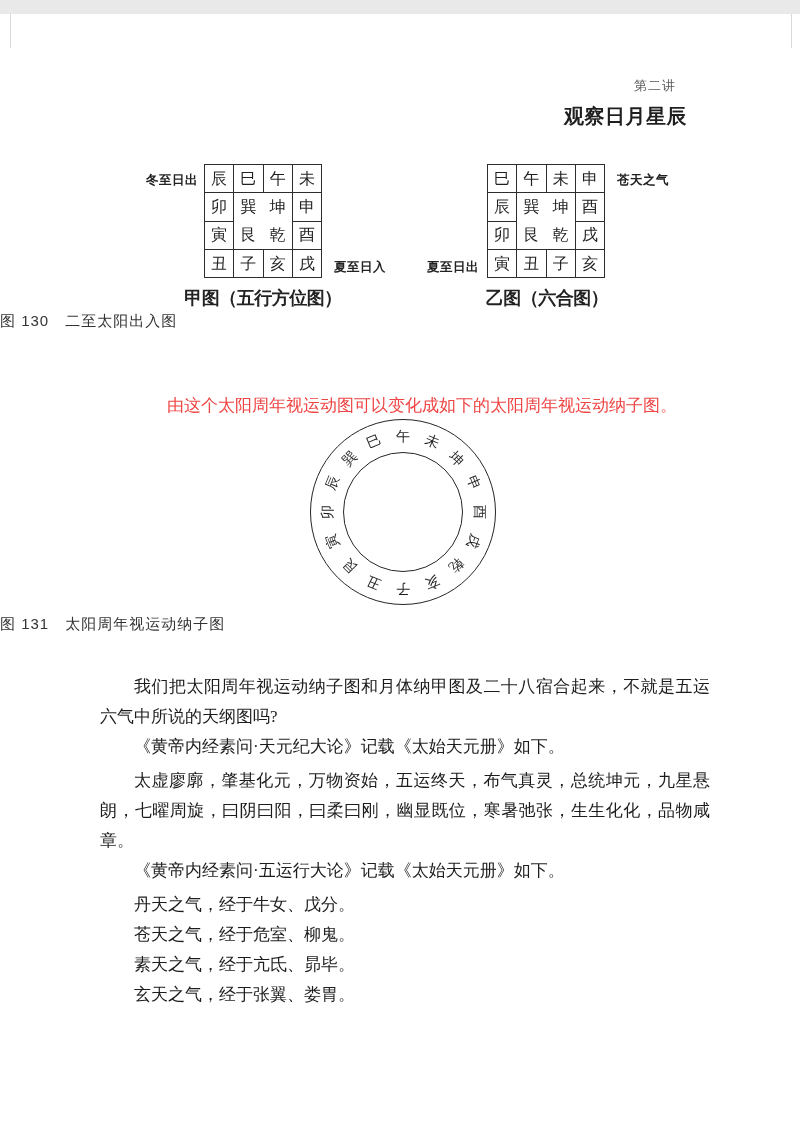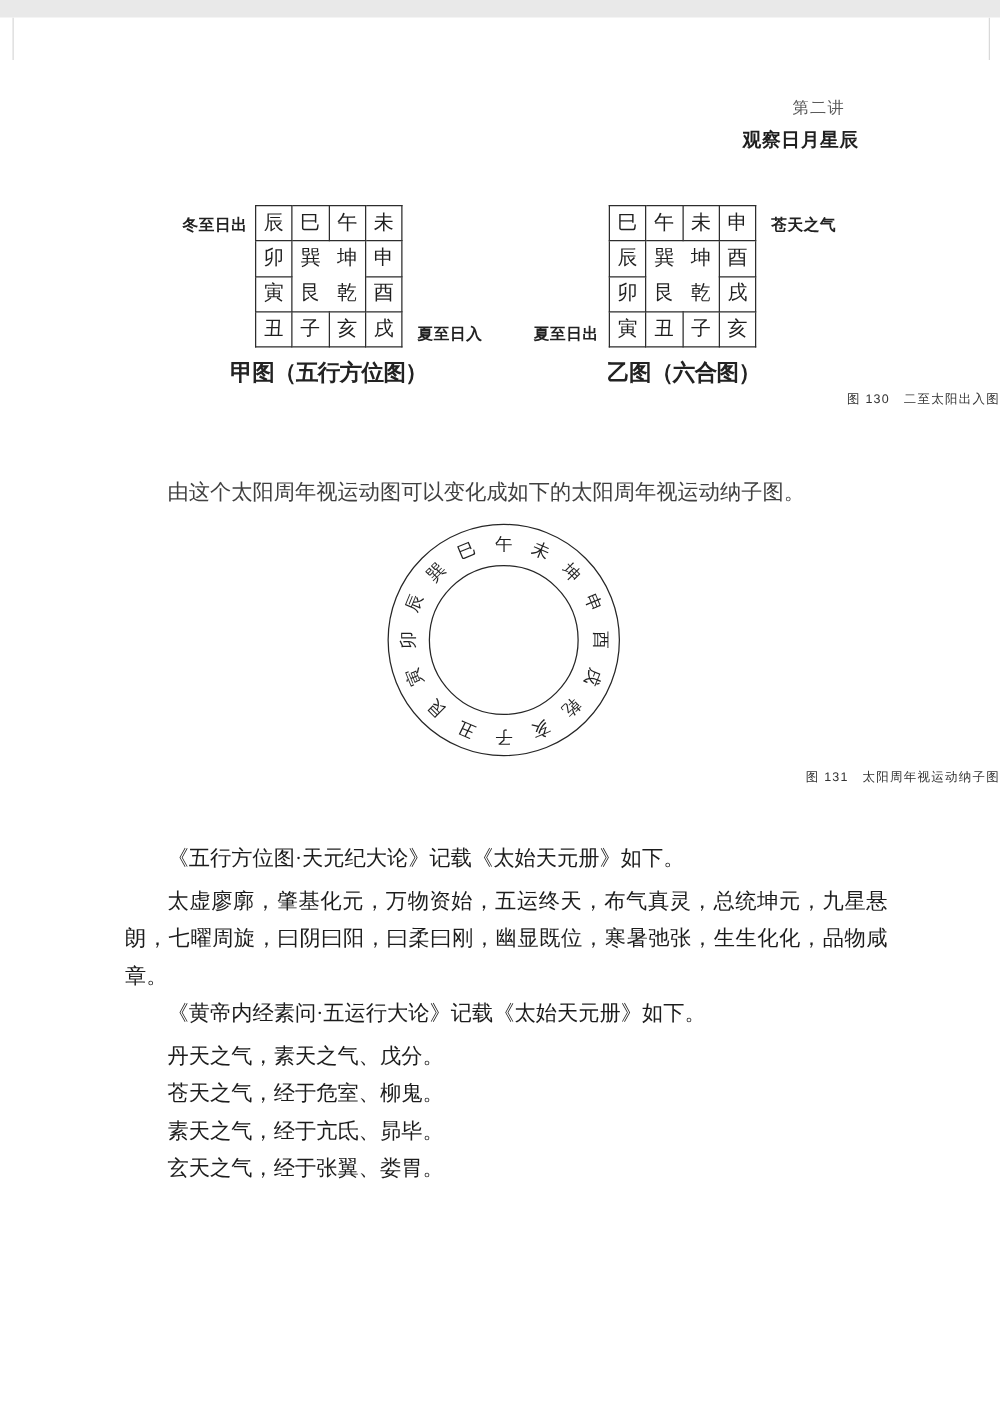--- a/index.html
+++ b/index.html
@@ -20,21 +20,21 @@
 
   
   .head-chapter{
     position:absolute;top:63px;right:124px;
     font-family:"Liberation Sans","DejaVu Sans",sans-serif;
     font-size:13px;color:#5a5a5a;letter-spacing:1px;
   }
   .head-section{
     position:absolute;top:89px;right:113px;
     font-family:"Liberation Sans","DejaVu Sans",sans-serif;
-    font-size:15px;font-weight:bold;color:#1f1f1f;letter-spacing:0.5px;
+    font-size:20px;font-weight:bold;color:#1f1f1f;letter-spacing:0.5px;
   }
 
   
   .fig130{position:absolute;left:0;top:150px;width:800px;height:145px;}
   .gridwrap{position:absolute;top:0;}
   .gridwrap.a{left:204px;}
   .gridwrap.b{left:487px;}
   table.fwgrid{border-collapse:collapse;}
   table.fwgrid td{
     width:28px;height:27px;padding:0;
@@ -56,30 +56,30 @@
   .side-label{
     position:absolute;font-size:12.5px;font-weight:bold;color:#222;
     white-space:nowrap;letter-spacing:0.5px;
   }
   .lbl-a-left{left:140px;top:8px;width:58px;text-align:right;}
   .lbl-a-right{left:334px;top:95px;text-align:center;}
   .lbl-b-left{left:421px;top:95px;width:58px;text-align:right;}
   .lbl-b-right{left:617px;top:8px;}
 
   .fig-caption{
-    position:absolute;left:0;width:800px;text-align:right;
+    position:absolute;left:0;width:800px;text-align:left;
     font-family:"Liberation Sans","DejaVu Sans",sans-serif;
-    font-size:10px;color:#333;letter-spacing:1px;
+    font-size:15px;color:#333;letter-spacing:1px;
   }
   .fig-caption.c130{top:298px;}
   .fig-caption.c131{top:601px;}
 
   .intro{
-    position:absolute;left:100px;top:348px;width:610px;
-    font-size:17px;line-height:30px;text-indent:2em;color:#404040;
+    position:absolute;left:100px;top:360px;width:610px;
+    font-size:17px;line-height:30px;text-indent:2em;color:#ef4444;text-align:center;
   }
 
   
   .ring{
     position:absolute;left:310px;top:405px;width:186px;height:186px;
     border:1.4px solid #262626;border-radius:50%;box-sizing:border-box;
   }
   .ring-inner{
     position:absolute;left:50%;top:50%;width:120px;height:120px;
     margin-left:-60px;margin-top:-60px;
@@ -214,25 +214,26 @@
       <span class="ring-char" style="left: 22.2471px; top: 120.893px; transform: translate(-50%, -50%) rotate(247.5deg);">寅</span>
       <span class="ring-char" style="left: 16.5px; top: 92px; transform: translate(-50%, -50%) rotate(270deg);">卯</span>
       <span class="ring-char" style="left: 22.2471px; top: 63.1074px; transform: translate(-50%, -50%) rotate(292.5deg);">辰</span>
       <span class="ring-char" style="left: 38.6134px; top: 38.6134px; transform: translate(-50%, -50%) rotate(315deg);">巽</span>
       <span class="ring-char" style="left: 63.1074px; top: 22.2471px; transform: translate(-50%, -50%) rotate(337.5deg);">巳</span>
     </div>
 
   <div class="fig-caption c131">图 131　太阳周年视运动纳子图</div>
 
   <div class="body-text">
-    <p>《五行方位图·天元纪大论》记载《太始天元册》如下。</p>
+    <p class="just">我们把太阳周年视运动纳子图和月体纳甲图及二十八宿合起来，不就是五运六气中所说的天纲图吗?</p>
+    <p>《黄帝内经素问·天元纪大论》记载《太始天元册》如下。</p>
     <p class="just sp">太虚廖廓，肇基化元，万物资始，五运终天，布气真灵，总统坤元，九星悬朗，七曜周旋，曰阴曰阳，曰柔曰刚，幽显既位，寒暑弛张，生生化化，品物咸章。</p>
     <p>《黄帝内经素问·五运行大论》记载《太始天元册》如下。</p>
     <div class="quotes">
-      <p>丹天之气，素天之气、戊分。</p>
+      <p>丹天之气，经于牛女、戊分。</p>
       <p>苍天之气，经于危室、柳鬼。</p>
       <p>素天之气，经于亢氐、昴毕。</p>
       <p>玄天之气，经于张翼、娄胃。</p>
     </div>
   </div>
 
 
 </div>
 
 </body></html>

